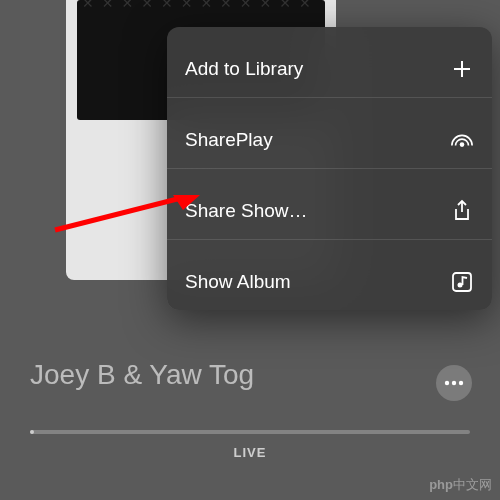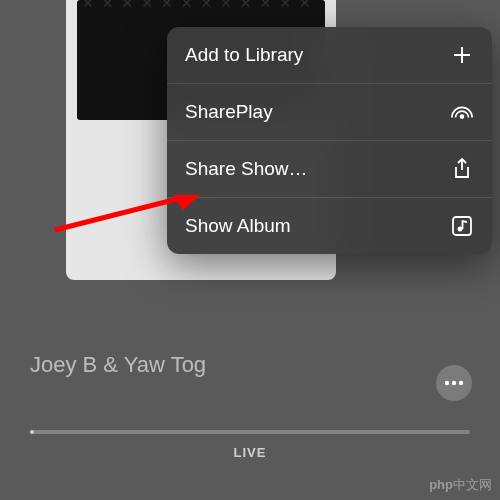--- a/index.html
+++ b/index.html
@@ -68,20 +68,21 @@
     .menu-item {
       display: flex;
       justify-content: space-between;
       align-items: center;
       padding: 16px 18px;
       color: #fff;
       font-size: 19px;
       font-weight: 400;
       border-bottom: 1px solid rgba(255,255,255,0.12);
       cursor: pointer;
+      margin-top: 14px;
     }
     .menu-item:last-child {
       border-bottom: none;
     }
     .menu-icon {
       width: 24px;
       height: 24px;
       display: flex;
       align-items: center;
       justify-content: center;
@@ -92,24 +93,24 @@
       top: 350px;
       color: #fff;
     }
     .track-title {
       font-size: 26px;
       font-weight: 700;
       letter-spacing: 0.5px;
       color: #f0f0f0;
     }
     .track-artist {
-      font-size: 22px;
+      font-size: 28px;
       font-weight: 400;
       color: rgba(230,230,230,0.7);
-      margin-top: 2px;
+      margin-top: 9px;
     }
     .more-button {
       position: absolute;
       right: 28px;
       top: 365px;
       width: 36px;
       height: 36px;
       border-radius: 50%;
       background: rgba(255,255,255,0.2);
       display: flex;

